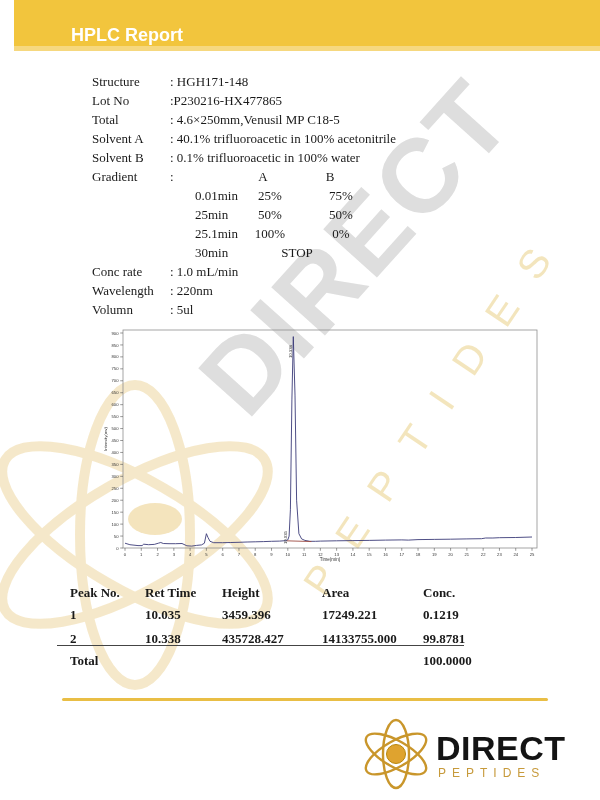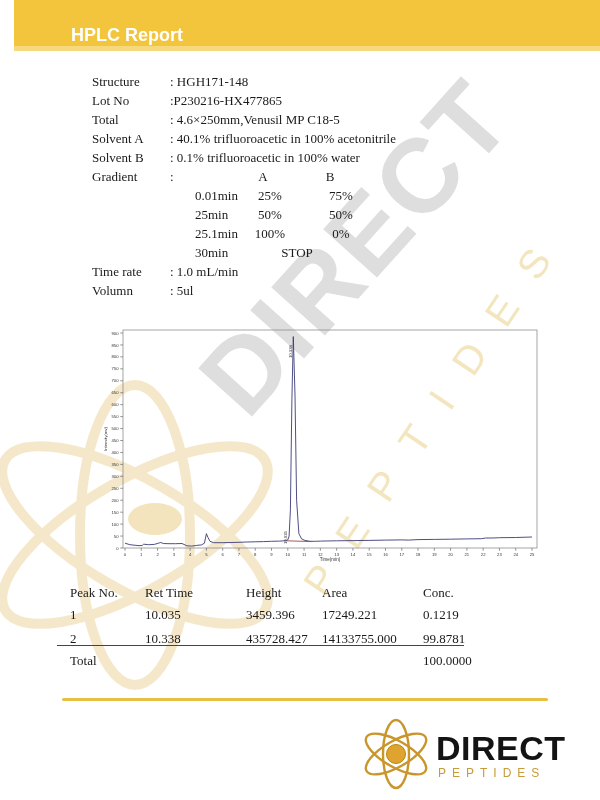--- a/index.html
+++ b/index.html
@@ -24,24 +24,24 @@
   .g-colB{position:absolute;left:218px;top:0;width:40px;text-align:center;}
   .g-time{position:absolute;left:103px;top:0;}
   .g-a{position:absolute;left:148px;top:0;width:60px;text-align:center;}
   .g-b{position:absolute;left:219px;top:0;width:60px;text-align:center;}
   .g-stop{position:absolute;left:165px;top:0;width:80px;text-align:center;}
   
   .chart-wrap{position:absolute;left:99px;top:328px;width:440px;height:236px;}
   #chart-svg text{font-family:"Liberation Sans",sans-serif;fill:#333;}
   
   .peak-table{position:absolute;left:0;top:585px;width:600px;font-size:13px;}
-  .prow{position:absolute;left:0;width:600px;height:20px;}
+  .prow{position:absolute;left:0;width:600px;height:20px;font-weight:bold;}
   .pc0{position:absolute;left:70px;}
   .pc1{position:absolute;left:145px;}
-  .pc2{position:absolute;left:222px;margin-left:24px;}
+  .pc2{position:absolute;left:222px;}
   .pc3{position:absolute;left:322px;}
   .pc4{position:absolute;left:423px;}
   .pt-underline{position:absolute;left:57px;top:60px;width:407px;height:0;border-top:1.5px solid #444;}
   
   .divider{position:absolute;left:62px;top:698px;width:486px;height:3px;background:#E9BE45;border-radius:2px;}
   .footer-atom{position:absolute;left:352px;top:710px;width:88px;height:88px;}
   .brand{position:absolute;left:436px;top:729px;font-family:"Liberation Sans",sans-serif;
         font-weight:bold;font-size:34px;color:#141414;letter-spacing:0.5px;}
   .brand-sub{position:absolute;left:438px;top:766px;font-family:"Liberation Sans",sans-serif;
         font-size:12px;letter-spacing:6px;color:#C79A3B;}
@@ -111,22 +111,26 @@
         <span class="g-time">25.1min</span>
         <span class="g-a">100%</span>
         <span class="g-b">0%</span>
       </div>
       <div class="irow">
         <span class="g-time">30min</span>
         <span class="g-stop">STOP</span>
       </div>
 
       <div class="irow">
-        <span class="ilabel">Time rate</span>
+        <span class="ilabel">Conc rate</span>
         <span class="ivalue">: 1.0 mL/min</span>
+      </div>
+      <div class="irow">
+        <span class="ilabel">Wavelength</span>
+        <span class="ivalue">: 220nm</span>
       </div>
       <div class="irow">
         <span class="ilabel">Volumn</span>
         <span class="ivalue">: 5ul</span>
       </div>
     </div>
 
     <div class="chart-wrap">
       <svg id="chart-svg" width="440" height="236" viewBox="0 0 440 236">
           <rect x="24" y="2" width="414" height="218" fill="none" stroke="#8f8f8f" stroke-width="0.8"></rect>

